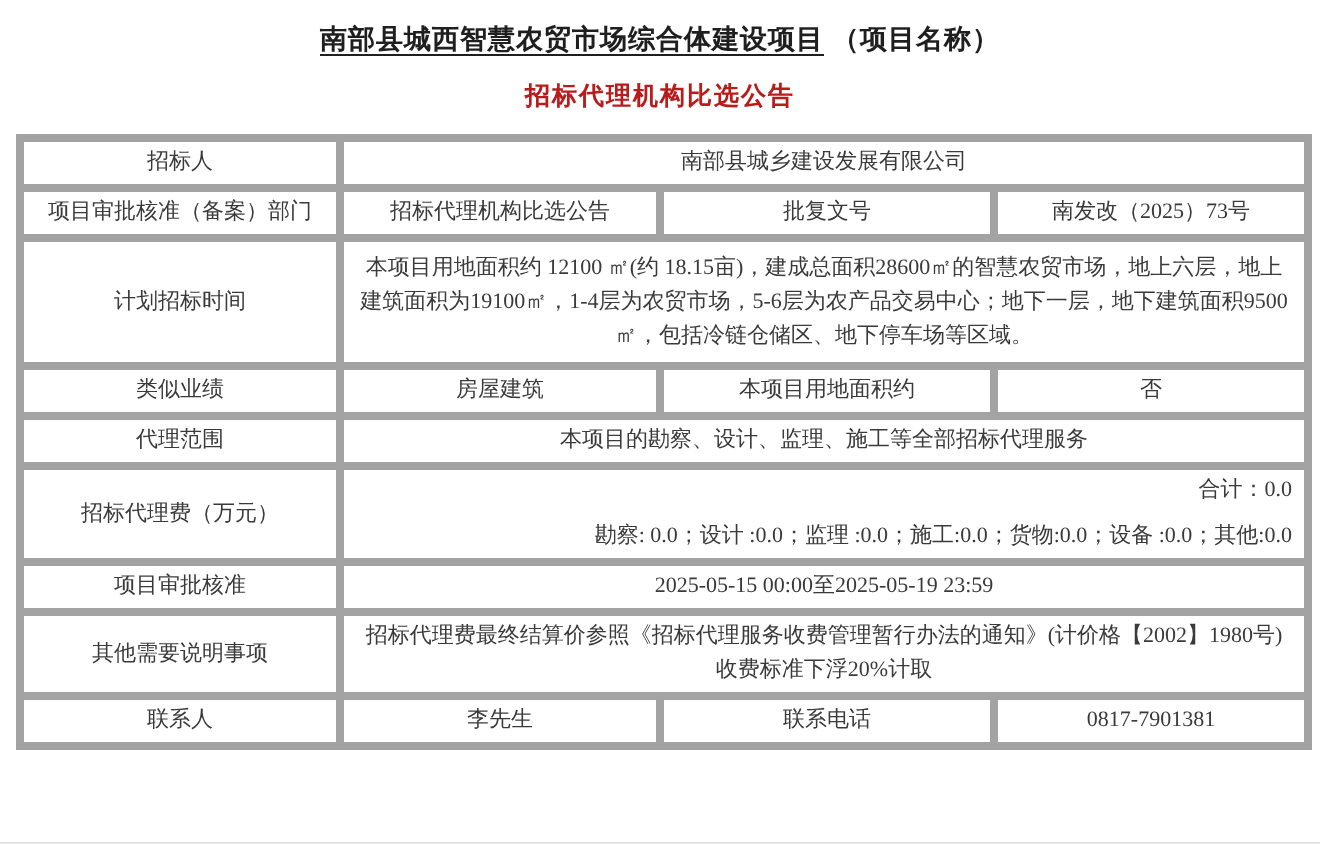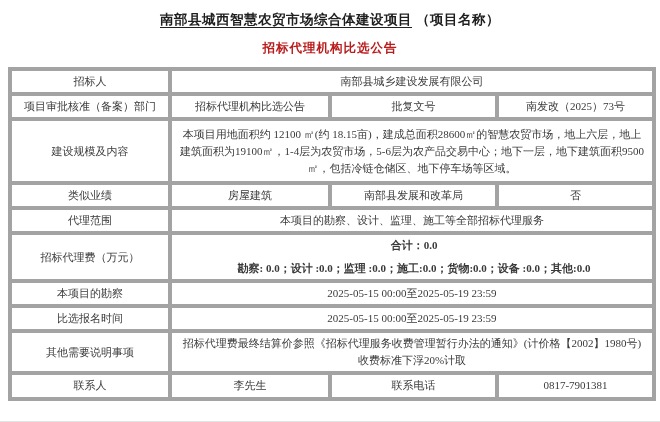--- a/index.html
+++ b/index.html
@@ -26,21 +26,21 @@
     font-size:11px;margin-top:10px;color:#3a3a3a;
   }
   td{
     border:4px solid #a3a3a3;
     text-align:center;vertical-align:middle;
     padding:2px 6px;line-height:1.55;
     overflow:hidden;word-break:break-all;
   }
   td.lbl{color:#3a3a3a;}
   td.left{text-align:left;padding-left:10px;}
-  .fee-line{text-align:center;font-weight:bold;}
+  .fee-line{text-align:right;}
   .fee-line + .fee-line{margin-top:6px;}
   .scale-text{text-align:center;text-indent:0;}
 </style>
 </head>
 <body>
 
 <div class="page">
 
   <div class="title-line">
     <span class="title-main">南部县城西智慧农贸市场综合体建设项目</span><span class="title-suffix">（项目名称）</span>
@@ -63,56 +63,52 @@
 
       <tr style="height:21px;">
         <td class="lbl">项目审批核准（备案）部门</td>
         <td>招标代理机构比选公告</td>
         <td class="lbl">批复文号</td>
         <td>南发改（2025）73号</td>
       </tr>
 
 
       <tr style="height:64px;">
-        <td class="lbl">建设规模及内容</td>
+        <td class="lbl">计划招标时间</td>
         <td colspan="3">
           <div class="scale-text">本项目用地面积约 12100 ㎡(约 18.15亩)，建成总面积28600㎡的智慧农贸市场，地上六层，地上建筑面积为19100㎡，1-4层为农贸市场，5-6层为农产品交易中心；地下一层，地下建筑面积9500㎡，包括冷链仓储区、地下停车场等区域。</div>
         </td>
       </tr>
 
 
       <tr style="height:21px;">
         <td class="lbl">类似业绩</td>
         <td>房屋建筑</td>
-        <td class="lbl">南部县发展和改革局</td>
+        <td class="lbl">本项目用地面积约</td>
         <td>否</td>
       </tr>
 
       <tr style="height:21px;margin-top:40px;">
         <td class="lbl">代理范围</td>
         <td colspan="3">本项目的勘察、设计、监理、施工等全部招标代理服务</td>
       </tr>
 
       <tr style="height:44px;">
         <td class="lbl">招标代理费（万元）</td>
         <td colspan="3" class="left">
           <div class="fee-line">合计：0.0</div>
           <div class="fee-line">勘察: 0.0；设计 :0.0；监理 :0.0；施工:0.0；货物:0.0；设备 :0.0；其他:0.0</div>
         </td>
       </tr>
 
       <tr style="height:21px;">
-        <td class="lbl">本项目的勘察</td>
+        <td class="lbl">项目审批核准</td>
         <td colspan="3">2025-05-15 00:00至2025-05-19 23:59</td>
       </tr>
 
-      <tr style="height:21px;">
-        <td class="lbl">比选报名时间</td>
-        <td colspan="3">2025-05-15 00:00至2025-05-19 23:59</td>
-      </tr>
 
       <tr style="height:40px;">
         <td class="lbl">其他需要说明事项</td>
         <td colspan="3">招标代理费最终结算价参照《招标代理服务收费管理暂行办法的通知》(计价格【2002】1980号)收费标准下浮20%计取</td>
       </tr>
 
       <tr style="height:22px;">
         <td class="lbl">联系人</td>
         <td>李先生</td>
         <td class="lbl">联系电话</td>

